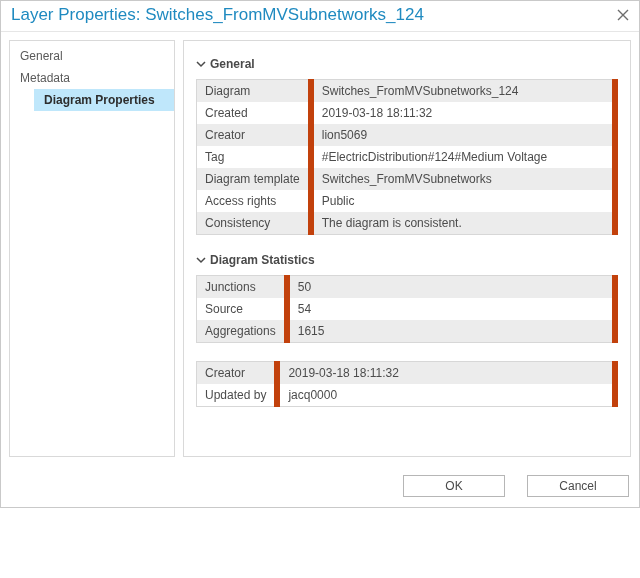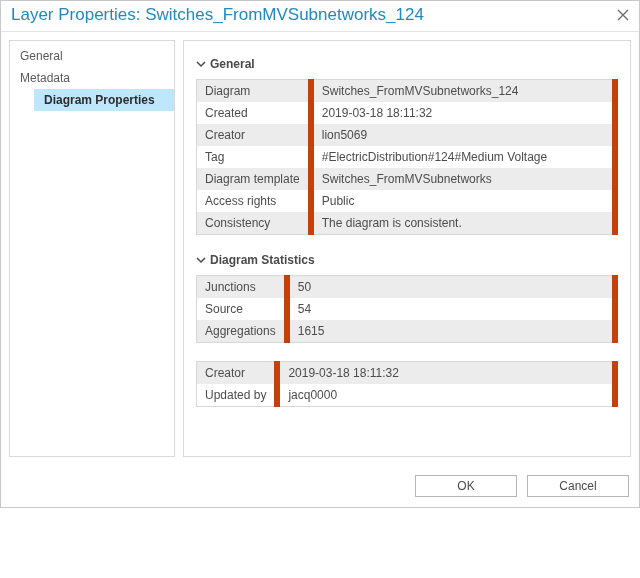--- a/index.html
+++ b/index.html
@@ -87,21 +87,21 @@
     padding: 4px 8px;
     font-size: 12px;
     color: #4c4c4c;
   }
   table.prop td.key { white-space: nowrap; width: 1%; }
   table.prop tr:nth-child(odd)  { background: #ececec; }
   table.prop tr:nth-child(even) { background: #ffffff; }
   .footer {
     display: flex;
     justify-content: flex-end;
-    gap: 10px;
+    gap: 22px;
     padding: 10px;
   }
   .btn {
     min-width: 72px;
     padding: 3px 14px;
     border: 1px solid #b6b6b6;
     background: #ffffff;
     color: #4a4a4a;
     font-size: 12px;
     text-align: center;

